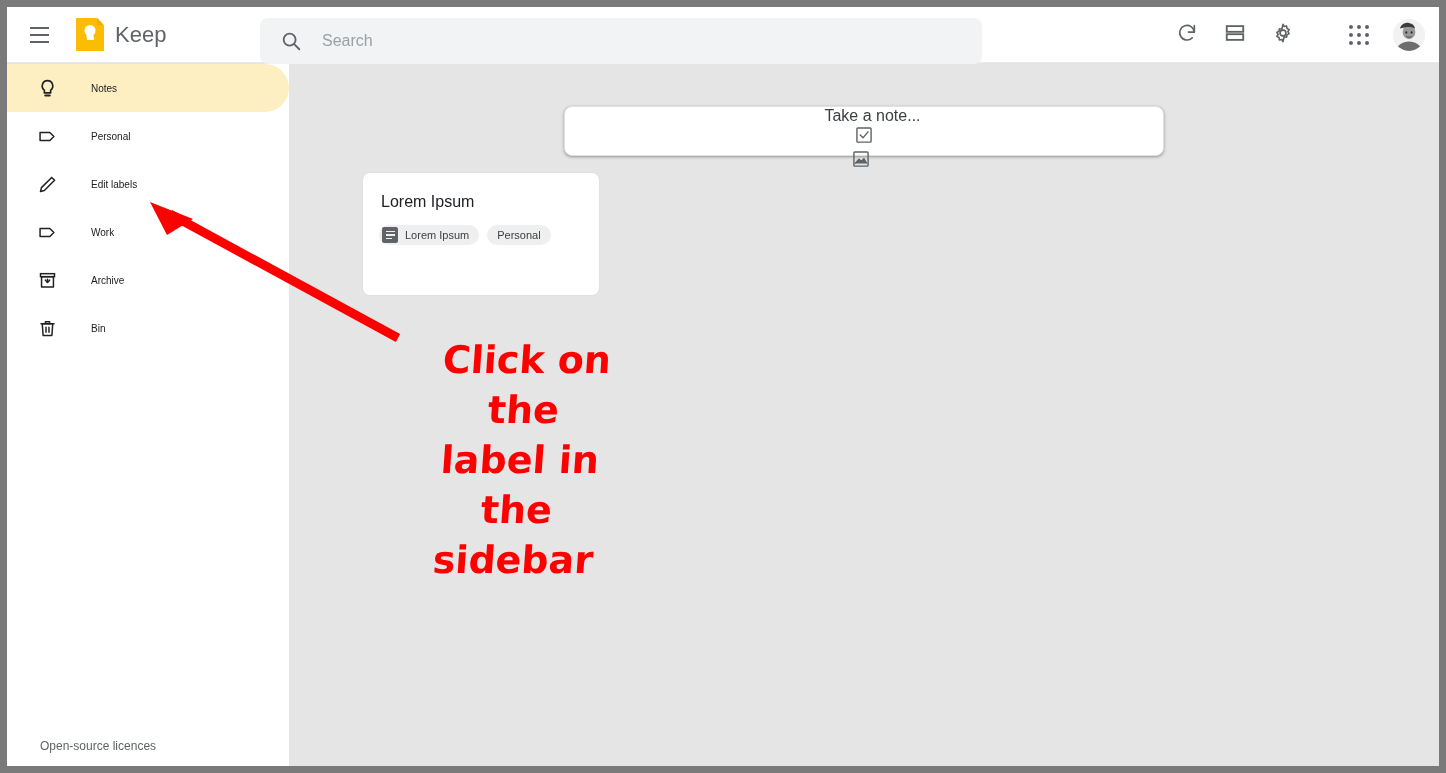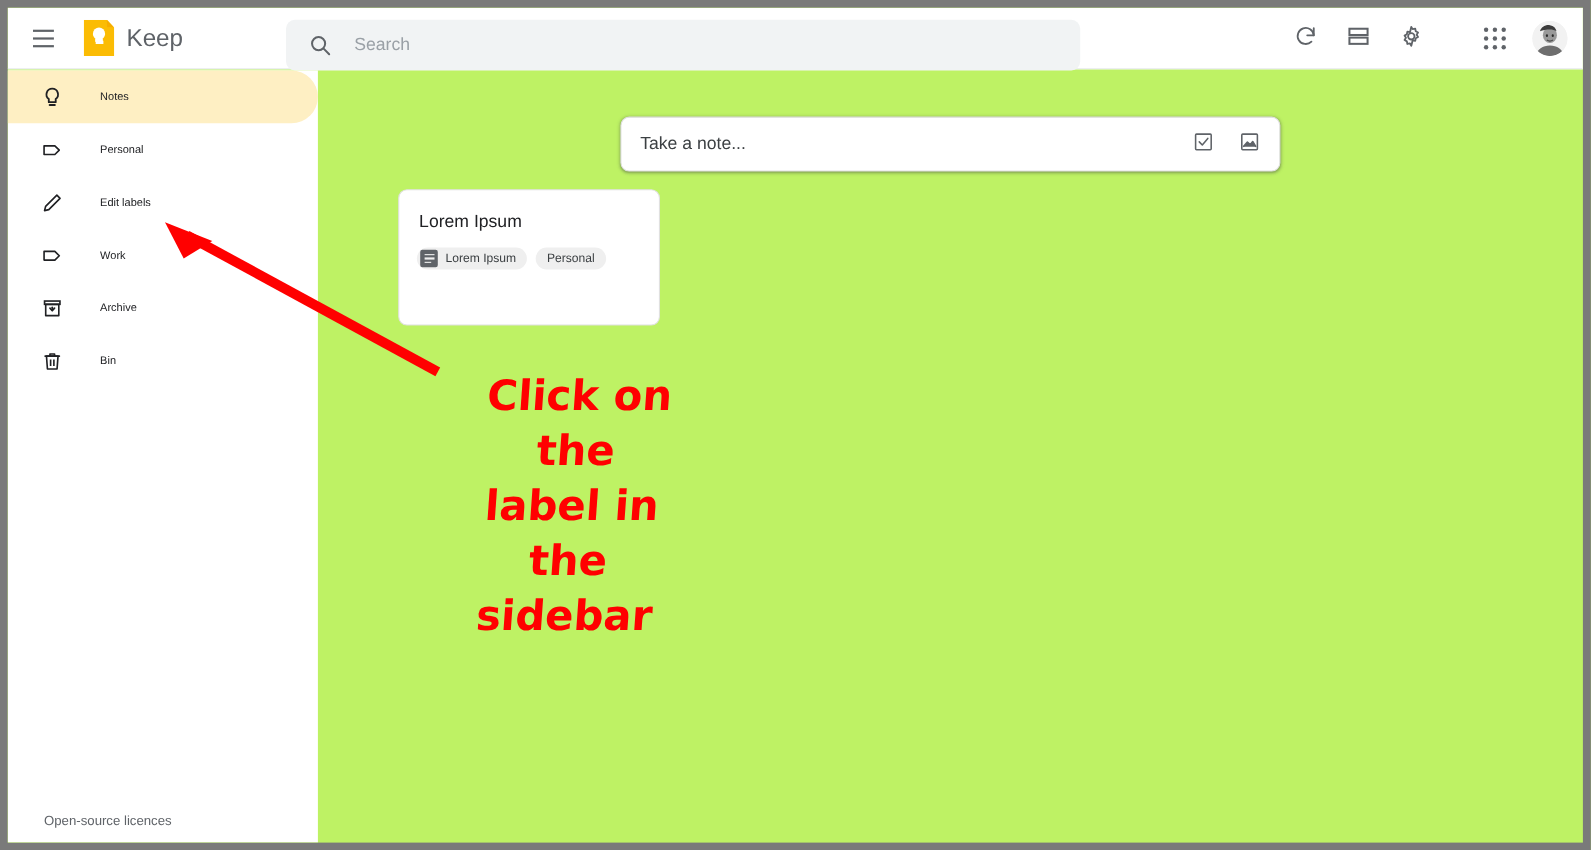--- a/index.html
+++ b/index.html
@@ -6,21 +6,21 @@
   html, body {
     width: 1446px; height: 773px;
     background: #7a7a7a;
     font-family: "Liberation Sans", sans-serif;
     overflow: hidden;
   }
   .window {
     position: absolute;
     left: 7px; top: 7px;
     width: 1432px; height: 759px;
-    background: #bef264;
+    background: #e5e5e5;
     overflow: hidden;
   }
 
   
   .header {
     position: absolute; left: 0; top: 0;
     width: 1432px; height: 56px;
     background: #ffffff;
     border-bottom: 1px solid #e8eaed;
     display: flex; align-items: center;
@@ -113,21 +113,21 @@
     font-size: 12px; color: #5f6368; cursor: pointer;
   }
 
   
   .main { position: absolute; left: 282px; top: 57px; width: 1150px; height: 702px; }
   .take-note {
     position: absolute; left: 275px; top: 42px;
     width: 600px; height: 50px;
     background: #ffffff; border: 1px solid #e0e0e0; border-radius: 8px;
     box-shadow: 0 1px 2px 0 rgba(60,64,67,.3), 0 1px 3px 1px rgba(60,64,67,.15);
-    display: flex; align-items: center;
+    display: flex; align-items: center; flex-direction: column;
   }
   .take-note-placeholder {
     margin-left: 17px; font-size: 16px; color: #3c4043; flex: 1; cursor: text;
   }
   .tn-btn {
     width: 42px; height: 42px; border-radius: 50%;
     display: flex; align-items: center; justify-content: center; cursor: pointer;
   }
   .tn-btn:last-child { margin-right: 6px; }
 

